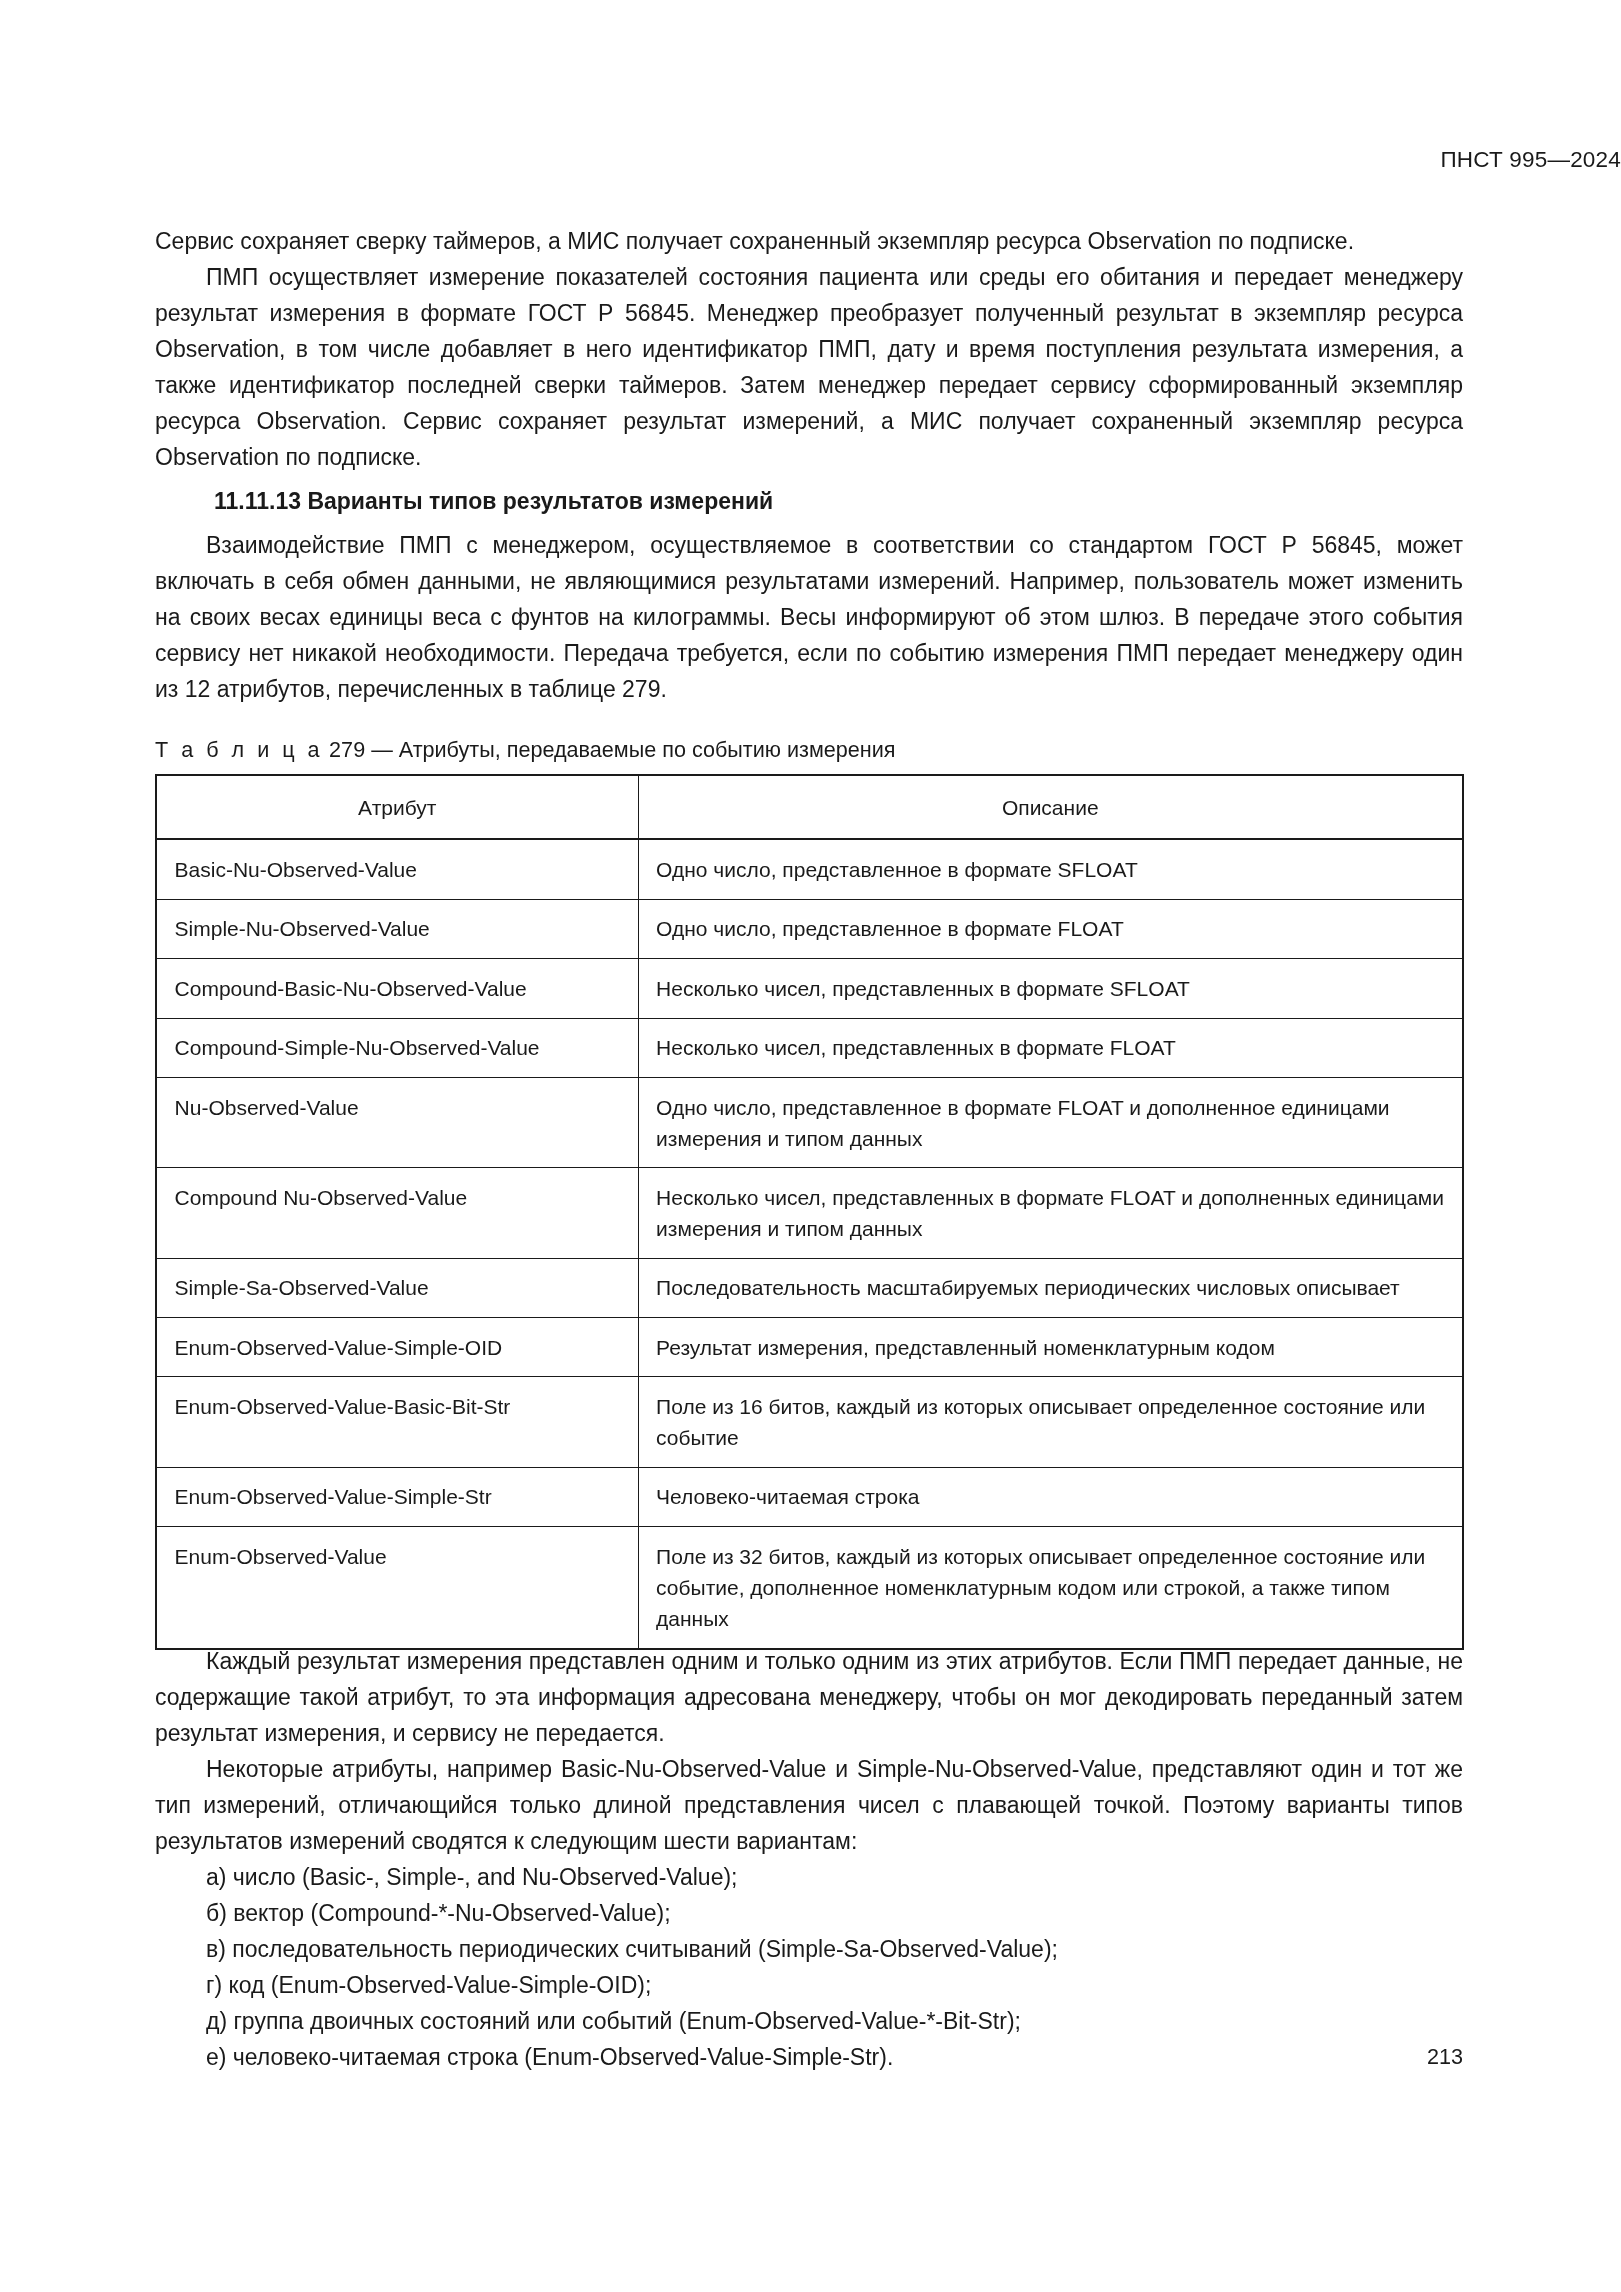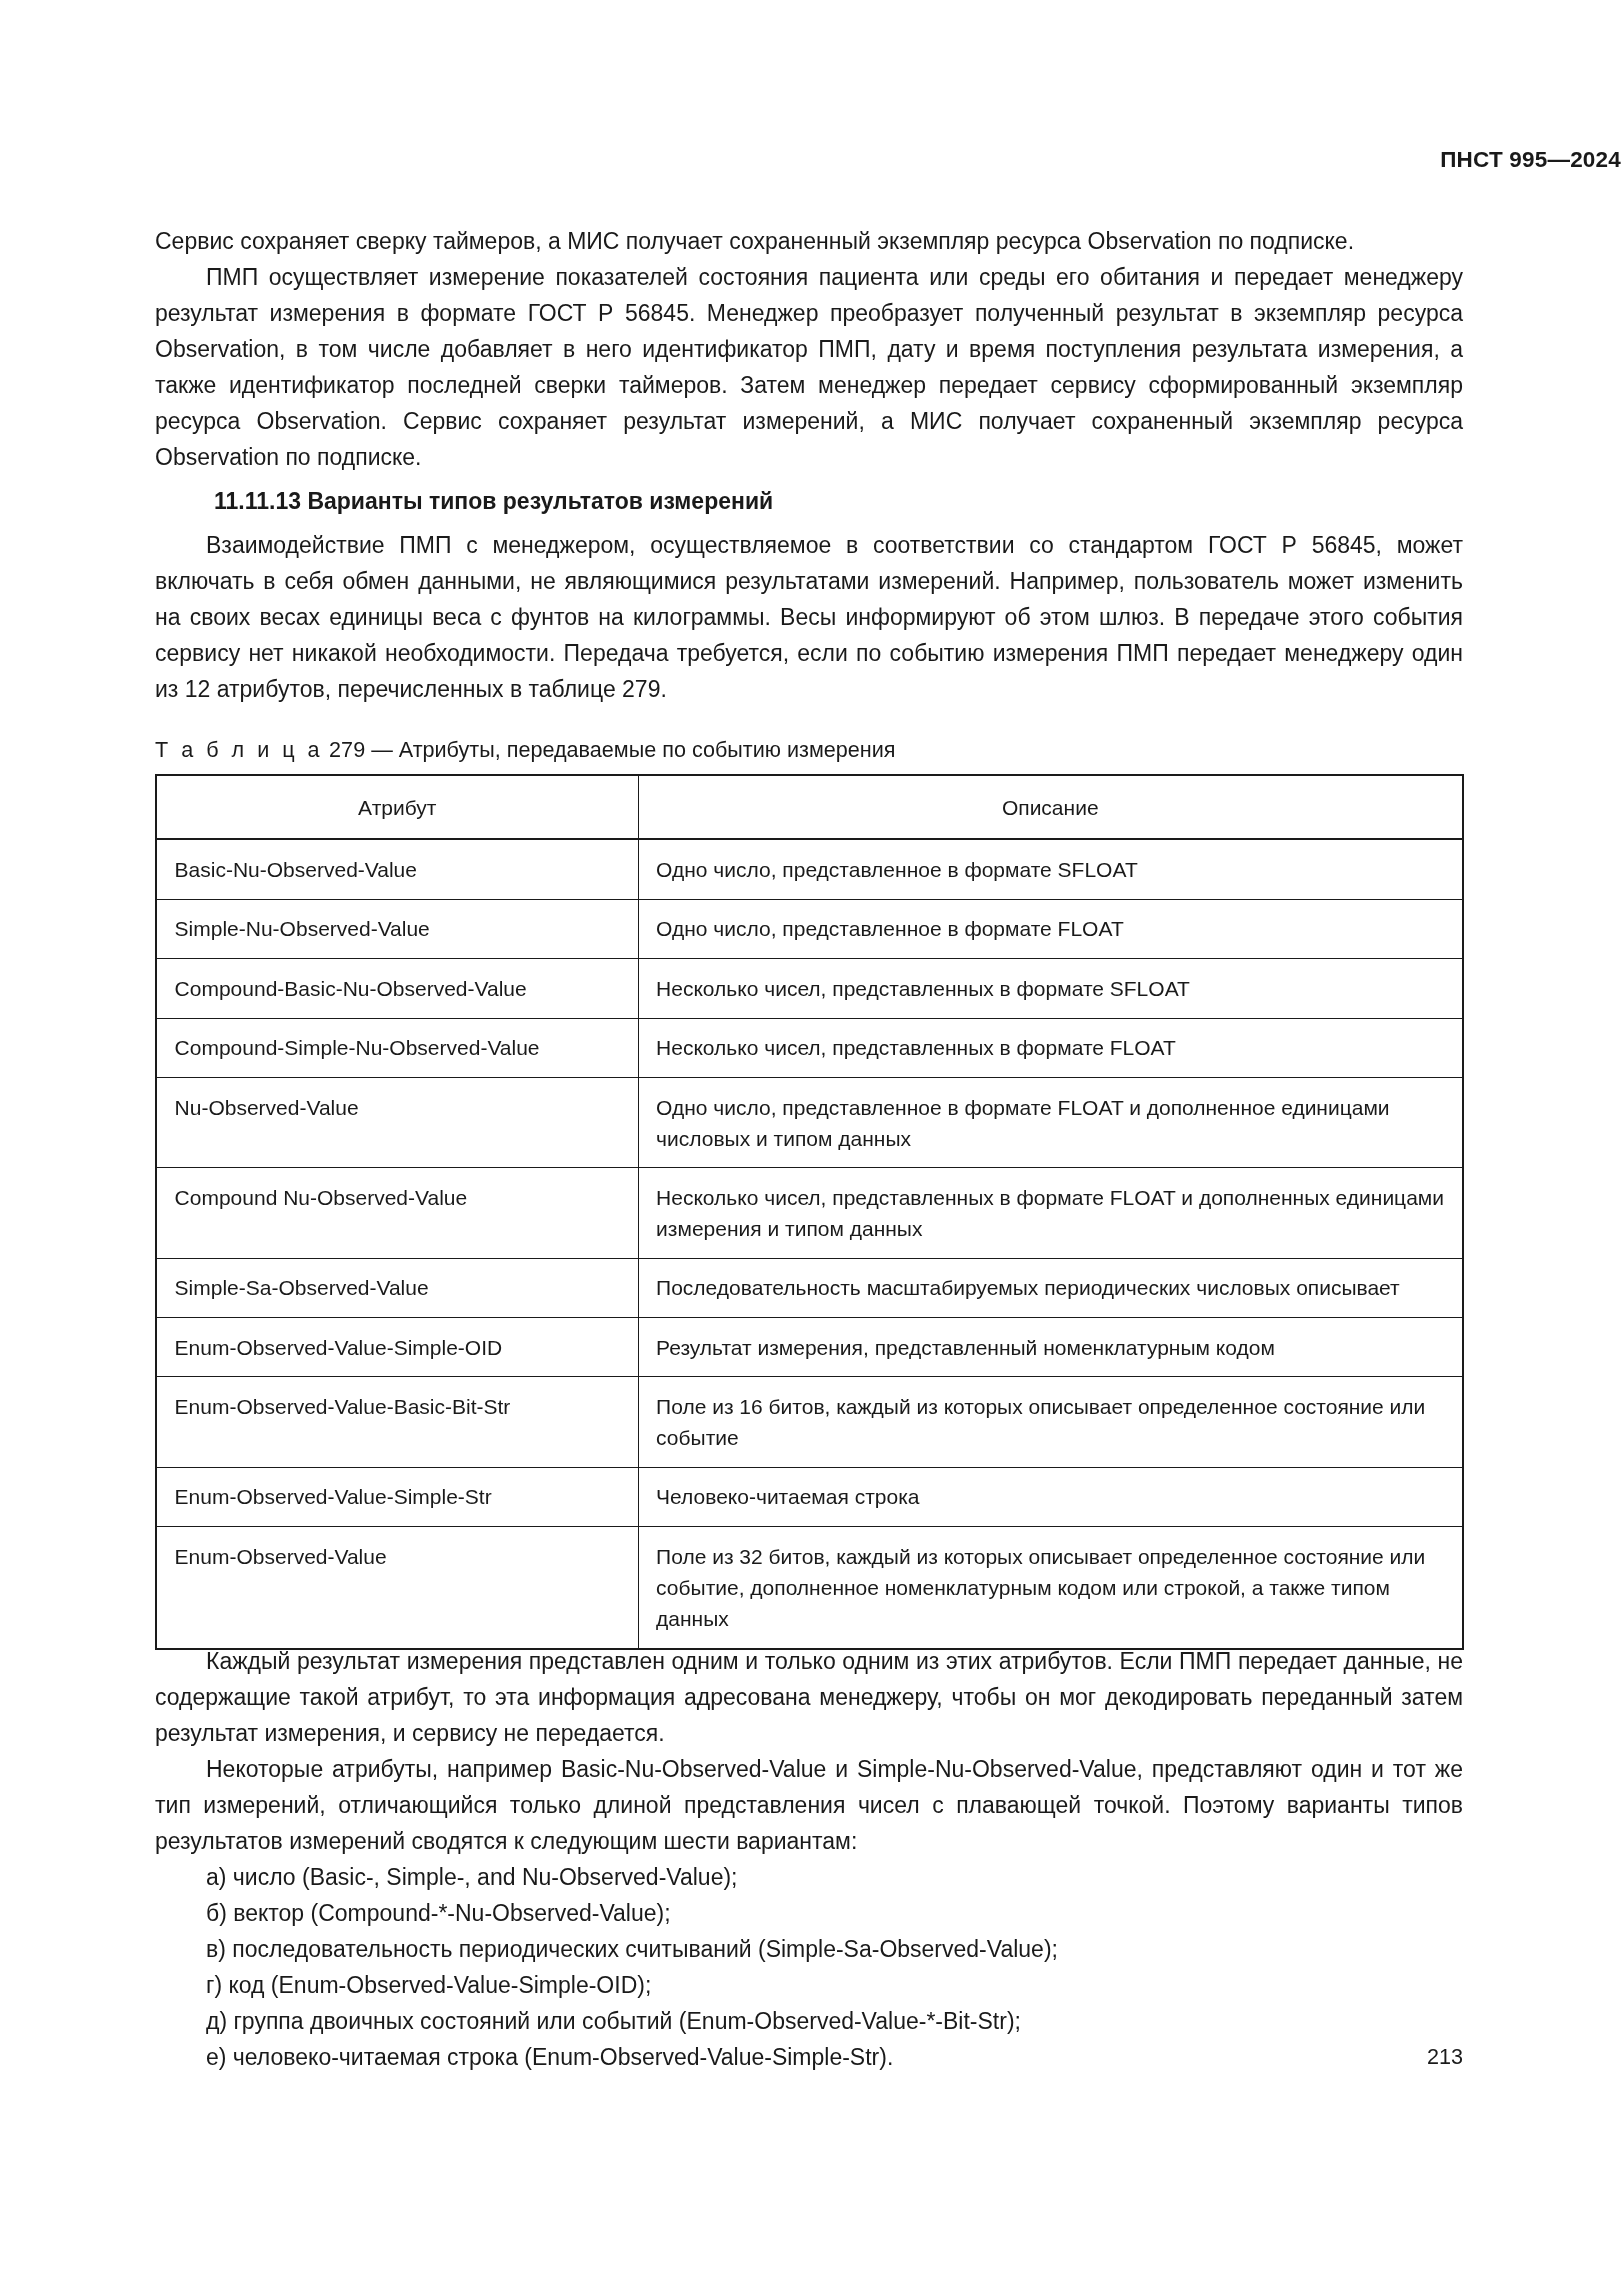--- a/index.html
+++ b/index.html
@@ -25,21 +25,21 @@
     top: 0;
     width: 1308px;
   }
 
   
   .runhead {
     position: absolute;
     top: 147px;
     right: 0;
     font-size: 22.5px;
-    font-weight: bold;
+    font-weight: normal;
     letter-spacing: 0.2px;
     white-space: nowrap;
     margin-left: 28px;
   }
 
   
   .body-block {
     position: absolute;
     top: 223px;
     left: 0;
@@ -188,21 +188,21 @@
           <tr>
             <td>Compound-Basic-Nu-Observed-Value</td>
             <td class="desc">Несколько чисел, представленных в формате SFLOAT</td>
           </tr>
           <tr>
             <td>Compound-Simple-Nu-Observed-Value</td>
             <td class="desc">Несколько чисел, представленных в формате FLOAT</td>
           </tr>
           <tr>
             <td>Nu-Observed-Value</td>
-            <td class="desc">Одно число, представленное в формате FLOAT и дополненное единицами числовых и типом данных</td>
+            <td class="desc">Одно число, представленное в формате FLOAT и дополненное единицами измерения и типом данных</td>
           </tr>
           <tr>
             <td>Compound Nu-Observed-Value</td>
             <td class="desc">Несколько чисел, представленных в формате FLOAT и дополненных единицами измерения и типом данных</td>
           </tr>
           <tr>
             <td>Simple-Sa-Observed-Value</td>
             <td class="desc">Последовательность масштабируемых периодических числовых описывает</td>
           </tr>
           <tr>

